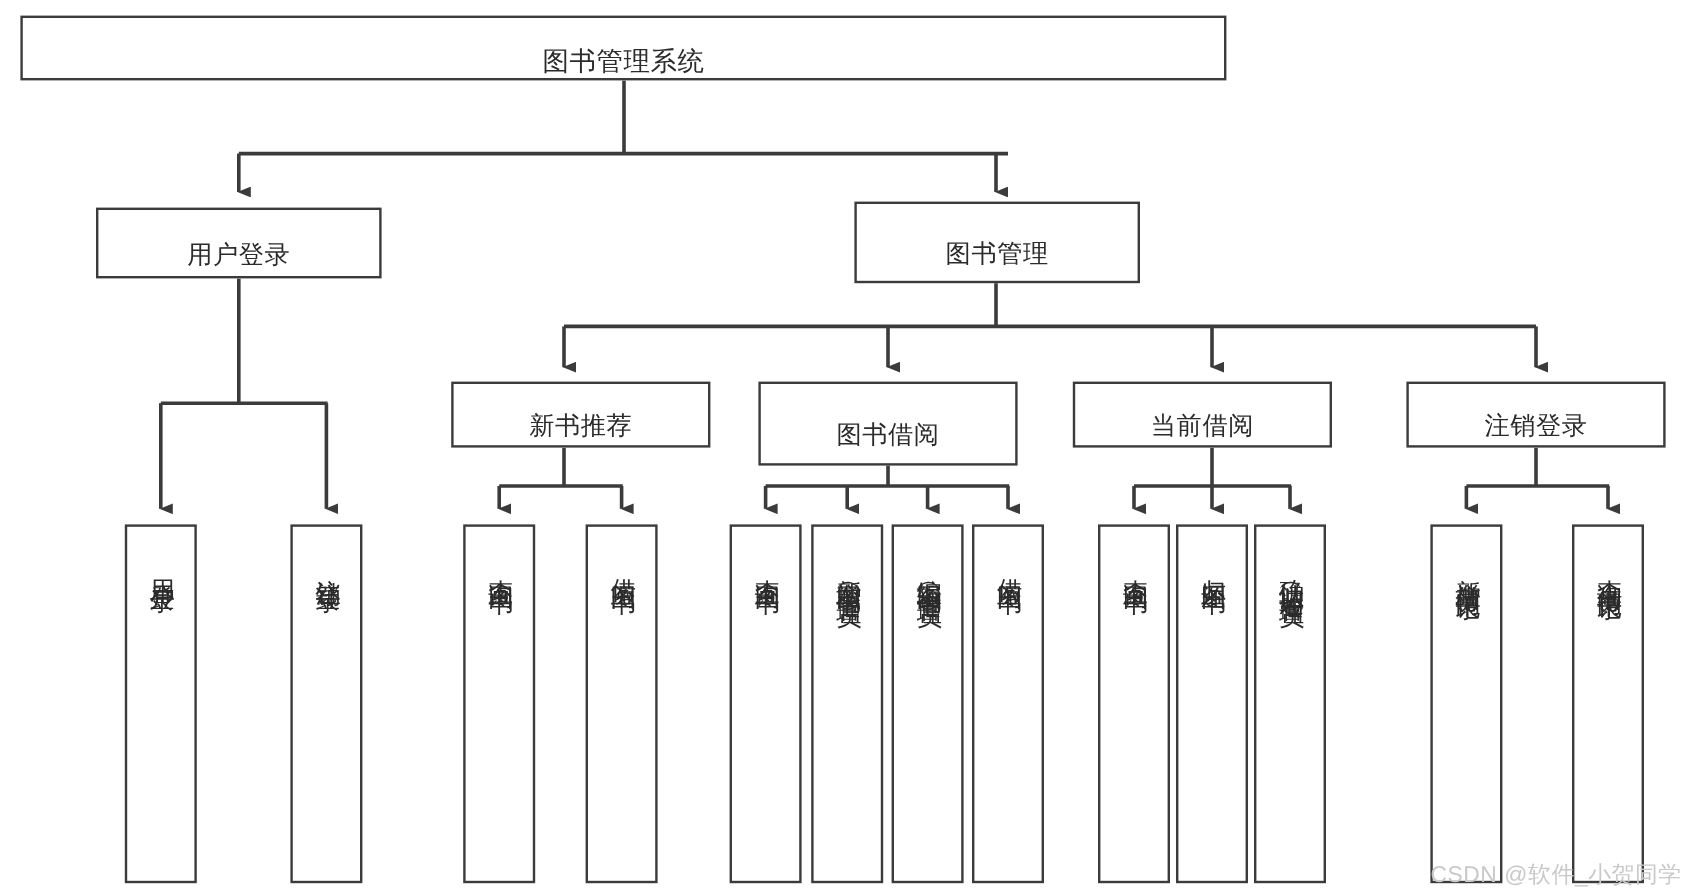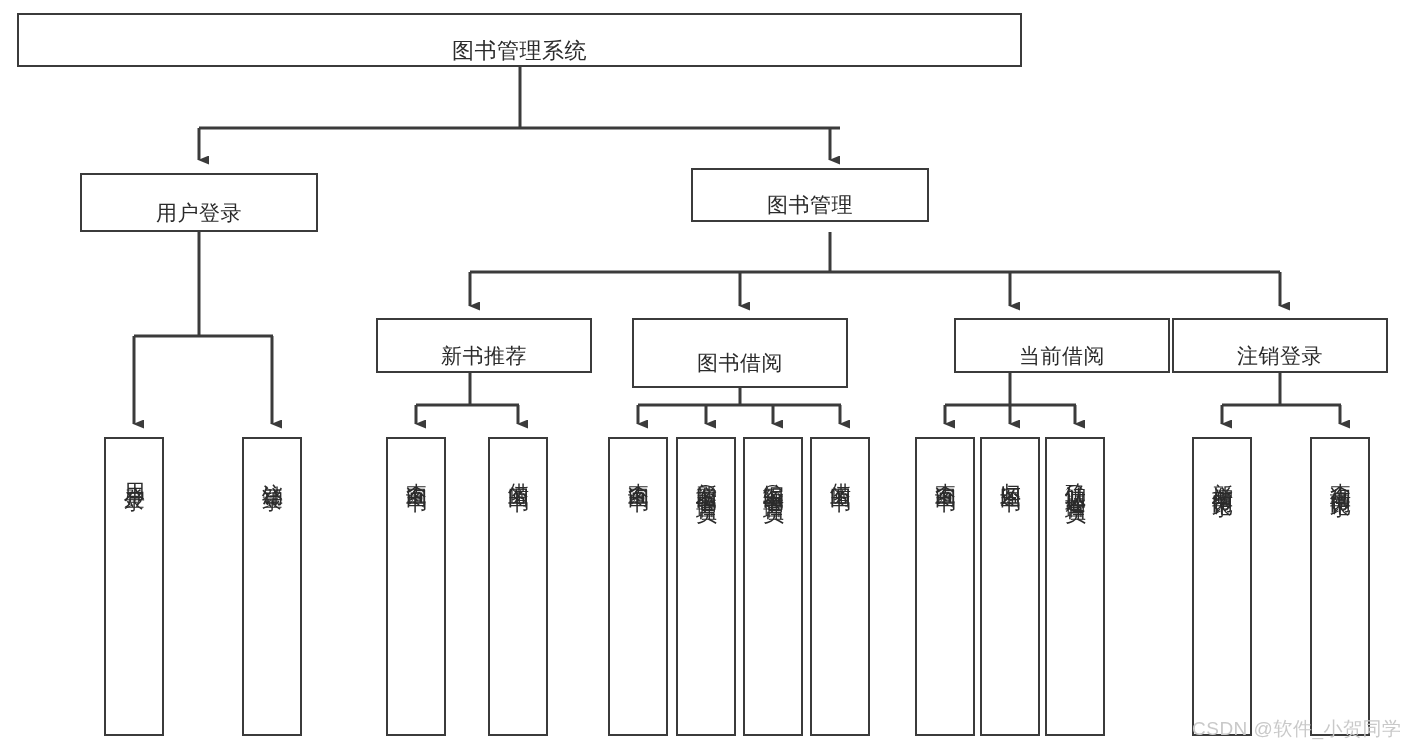--- a/index.html
+++ b/index.html
@@ -129,31 +129,31 @@
     </g>
   </svg>
 
   <div class="node horiz root" style="left:17px; top:13px; width:1005px; height:54px;">
     <span class="node-label">图书管理系统</span>
   </div>
 
   <div class="node horiz" style="left:80px; top:173px; width:238px; height:59px;">
     <span class="node-label">用户登录</span>
   </div>
-  <div class="node horiz" style="left:691px; top:168px; width:238px; height:54px;">
+  <div class="node horiz" style="left:712px; top:168px; width:238px; height:68px;">
     <span class="node-label">图书管理</span>
   </div>
 
   <div class="node horiz" style="left:376px; top:318px; width:216px; height:55px;">
     <span class="node-label">新书推荐</span>
   </div>
   <div class="node horiz" style="left:632px; top:318px; width:216px; height:70px;">
     <span class="node-label">图书借阅</span>
   </div>
-  <div class="node horiz" style="left:954px; top:318px; width:216px; height:55px;">
+  <div class="node horiz" style="left:894px; top:318px; width:216px; height:55px;">
     <span class="node-label">当前借阅</span>
   </div>
   <div class="node horiz" style="left:1172px; top:318px; width:216px; height:55px;">
     <span class="node-label">注销登录</span>
   </div>
 
   <div class="node vert" style="left:104px; top:437px; width:60px; height:299px;">
     <span class="node-label">用户登录</span>
   </div>
   <div class="node vert" style="left:242px; top:437px; width:60px; height:299px;">

